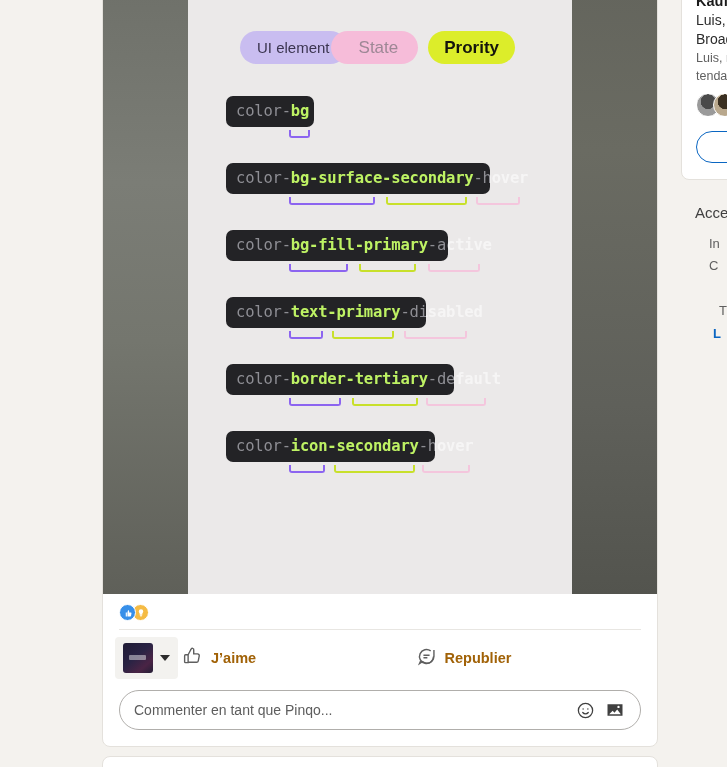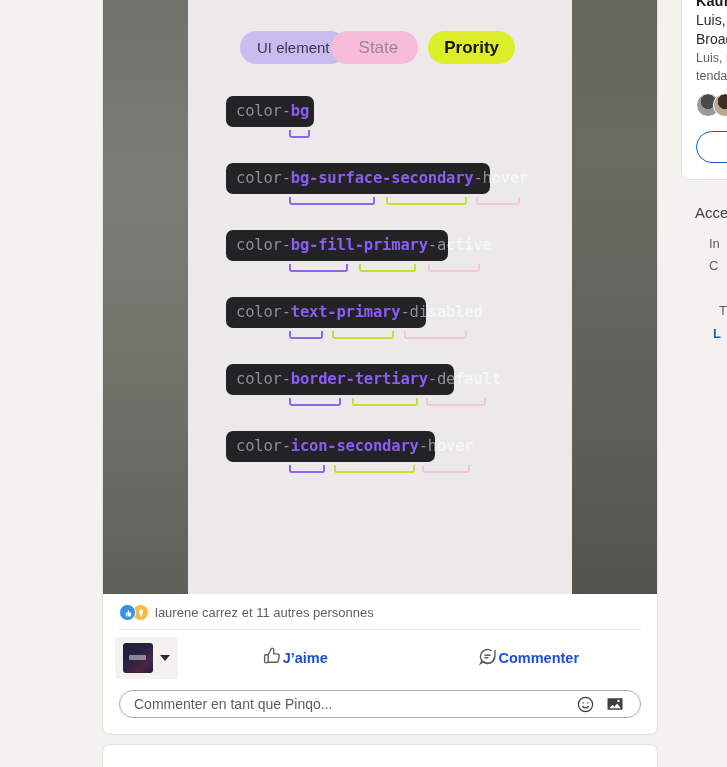--- a/index.html
+++ b/index.html
@@ -86,21 +86,21 @@
     background: #232326;
     border-radius: 7px;
     padding: 7px 10px;
     overflow: hidden;
     font-family: "DejaVu Sans Mono", monospace;
     font-size: 15.5px; letter-spacing: -0.2px;
     line-height: 17px;
     white-space: nowrap;
   }
   .tok-chip .dim { color:#8e8e94; font-weight:400; }
-  .tok-chip .lit { color:#8b5cf6; font-weight:700;margin-top:20px; }
+  .tok-chip .lit { color:#bef264; font-weight:700;margin-top:20px; }
   .brackets { position: absolute; top: 34px; left: 0; height: 10px; }
   .brk {
     position: absolute;
     height: 8px;
     border-left: 2px solid;
     border-right: 2px solid;
     border-bottom: 2px solid;
     border-radius: 0 0 3px 3px;
   }
   .brk.p { border-color:#8c64f0; }
@@ -152,32 +152,32 @@
     position: relative; overflow: hidden;
   }
   .mini-avatar::after {
     content:''; position:absolute; left:6px; top:12px; width:17px; height:5px;
     background: rgba(255,255,255,0.45); border-radius:1px;
   }
   .caret { width:0;height:0;border-left:5px solid transparent;border-right:5px solid transparent;
            border-top:6px solid #2c2c2c; }
   .act {
     flex: 1;
-    display: flex; align-items: center; justify-content: center; 
+    display: flex; align-items: center; justify-content: flex-start; gap: 8px;
     padding: 10px 4px; cursor: pointer; border-radius: 4px;
-    color: #1d4ed8; font-size: 14.5px; font-weight: 600;
+    color: #a16207; font-size: 14.5px; font-weight: 600;
   }
   .act svg { flex: none; }
 
   
   .comment-area { padding: 4px 16px 16px 16px; }
   .comment-box {
     display: flex; align-items: center;
     border: 1px solid #b0aeab; border-radius: 999px;
-    height: 28px; padding: 0 12px 0 14px;
+    height: 40px; padding: 0 12px 0 14px;
   }
   .comment-input {
     flex: 1; border: none; outline: none; background: transparent;
     font-family: "Liberation Sans", sans-serif;
     font-size: 14px; color: #383838;
   }
   .comment-input::placeholder { color: #5d5d5d; }
   .cbtn { width:26px;height:26px;display:flex;align-items:center;justify-content:center;
           cursor:pointer; margin-left: 4px; }
 
@@ -322,21 +322,20 @@
             <svg width="9" height="9" viewBox="0 0 16 16" fill="#fff">
                 <path d="M6 14H4V7h2v7zm7.3-7H10V4.3c0-.8-.6-1.3-1.2-1.3-.4 0-.7.2-.8.6L7 7v7h5.2c.6 0 1.1-.4 1.2-1l.8-4.4c.1-.8-.4-1.6-.9-1.6z"></path>
               </svg>
           </span>
           <span class="rx bulb">
             <svg width="9" height="9" viewBox="0 0 16 16" fill="#fff">
                 <path d="M8 1.5A4 4 0 0 0 4 5.5c0 1.6 1 2.6 1.6 3.4V11h4.8V8.9C11 8.1 12 7.1 12 5.5a4 4 0 0 0-4-4zM6 12h4v1.2H6V12zm.6 2.2h2.8c-.2.6-.7.9-1.4.9s-1.2-.3-1.4-.9z"></path>
               </svg>
           </span>
         </span>
-        <span class="social-text">laurene carrez et 11 autres personnes</span>
       </div>
 
       <div class="divider"></div>
 
       <div class="actions">
 
         <div class="react-btn">
           <span class="mini-avatar"></span>
           <span class="caret"></span>
         </div>
@@ -352,21 +351,21 @@
         </div>
 
         <div class="act">
           <span>
             <svg width="21" height="21" viewBox="0 0 24 24" fill="none" stroke="#5f5f5f" stroke-width="1.6">
               <path d="M20 12a8 8 0 1 1-3.2-6.4"></path>
               <path d="M20.5 4.5v7.2a8 8 0 0 1-8 8c-2 0-3.8-.7-5.2-1.9L4 20l1.4-3.2"></path>
               <path d="M8.5 10.5h7M8.5 13.5h4.5"></path>
             </svg>
           </span>
-          <span>Commenter</span>
+          <span>Republier</span>
         </div>
 
       </div>
 
       <div class="comment-area">
         <div class="comment-box">
           <input class="comment-input" type="text" placeholder="Commenter en tant que Pinqo..." style="">
           <span class="cbtn">
             <svg width="19" height="19" viewBox="0 0 24 24" fill="none" stroke="#404040" stroke-width="1.6">
               <circle cx="12" cy="12" r="9"></circle>

